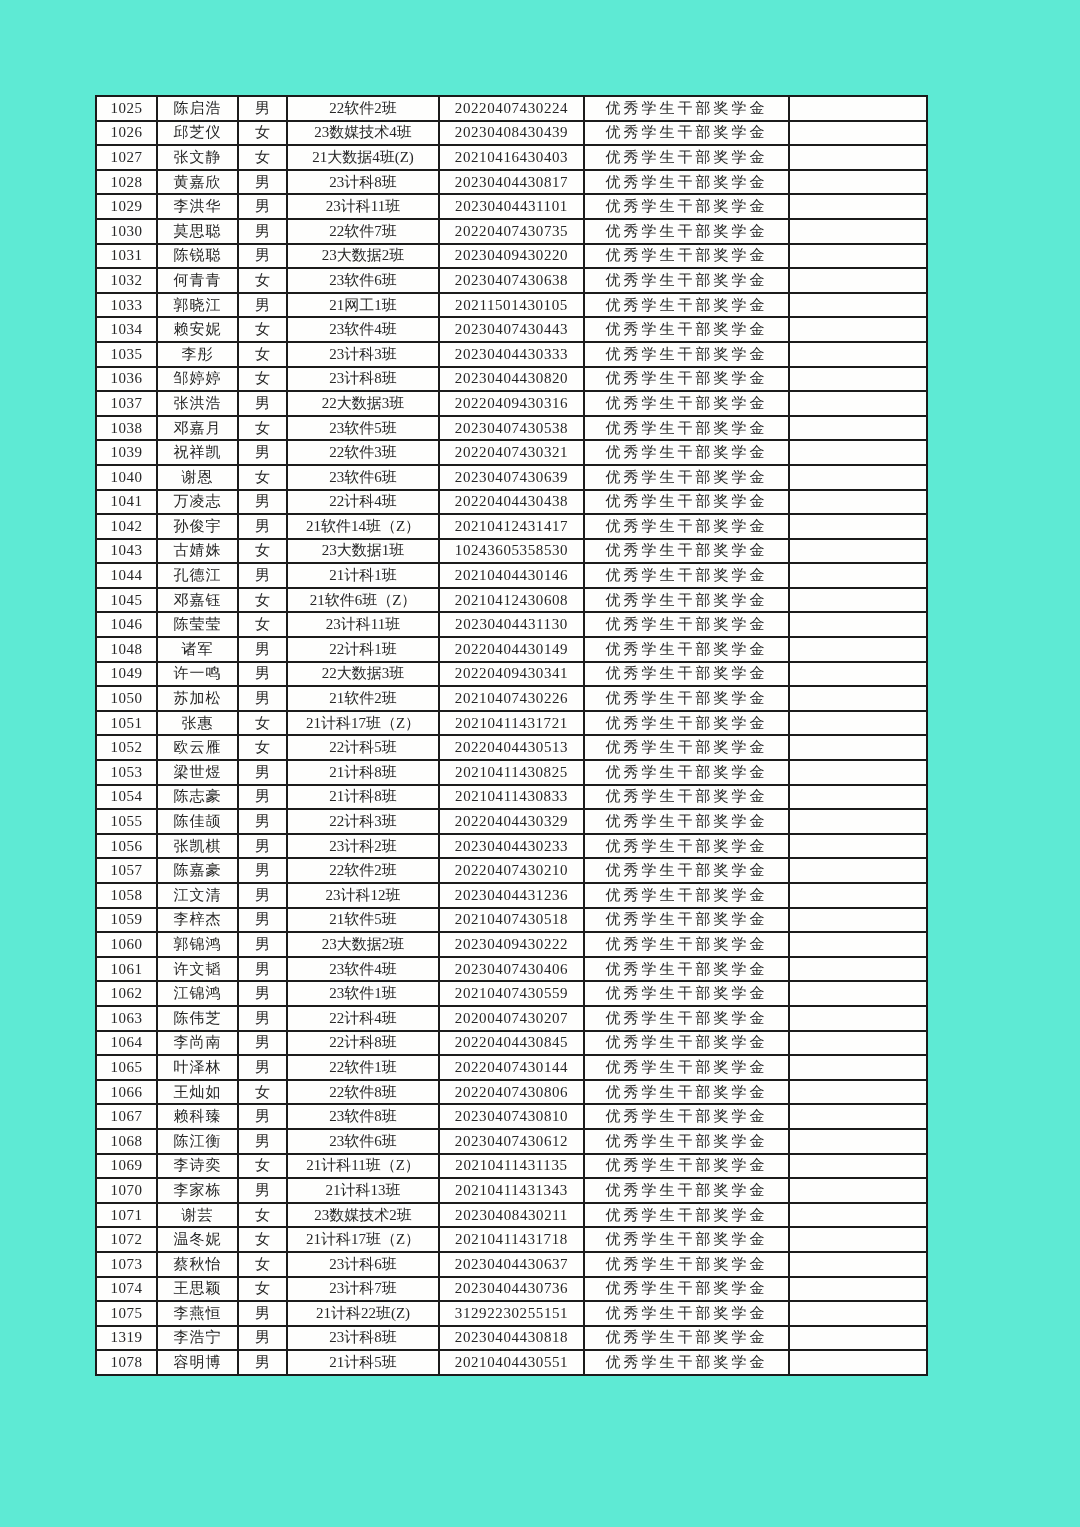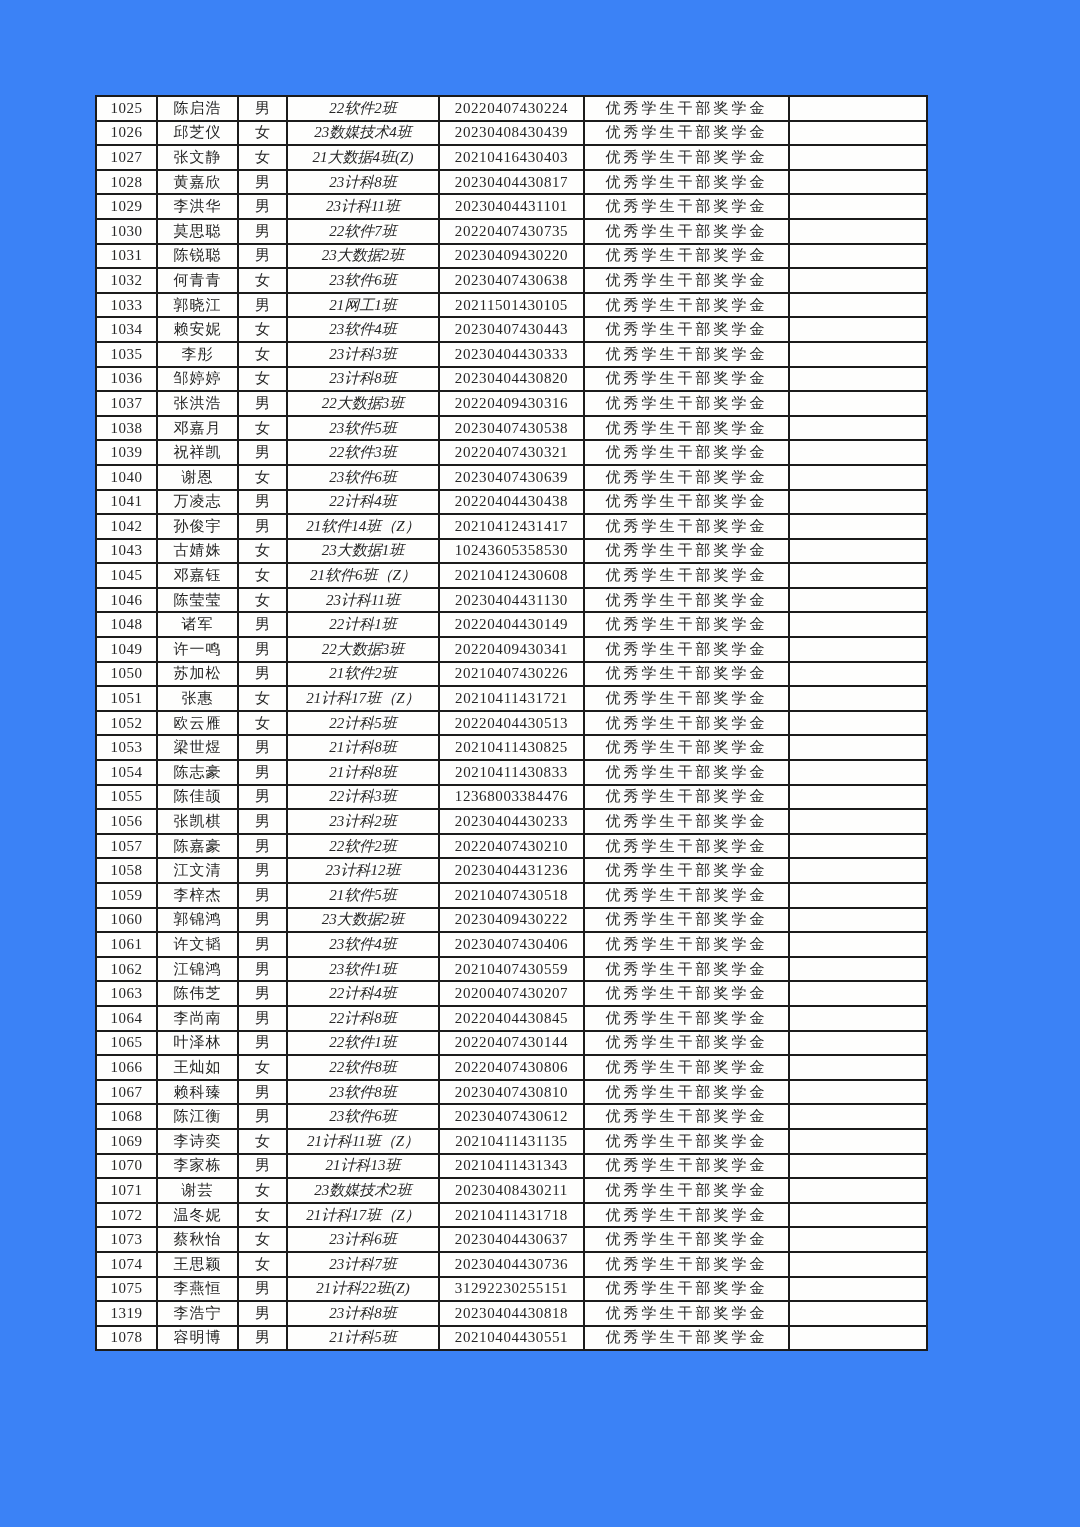--- a/index.html
+++ b/index.html
@@ -4,21 +4,21 @@
 <style>
   html, body {
     margin: 0;
     padding: 0;
     background: #ffffff;
   }
   .page {
     position: relative;
     width: 1080px;
     height: 1527px;
-    background: #3b82f6;
+    background: #5eead4;
     overflow: hidden;
     font-family: "Liberation Serif", "DejaVu Serif", serif;
   }
   table.roster {
     position: absolute;
     left: 95px;
     top: 95px;
     width: 831px;
     border-collapse: collapse;
     table-layout: fixed;
@@ -31,21 +31,21 @@
     text-align: center;
     vertical-align: middle;
     font-size: 15px;
     color: #262626;
     white-space: nowrap;
     overflow: hidden;
   }
   td.c-no { font-size: 15.5px; letter-spacing: 0.5px; }
   td.c-name { letter-spacing: 1px; margin-left: 8px; }
   td.c-gender { }
-  td.c-class { font-size: 14.5px; font-style: italic; }
+  td.c-class { font-size: 14.5px; }
   td.c-id { font-size: 15px; letter-spacing: 0.6px; }
   td.c-award { font-size: 15px; letter-spacing: 3px; }
   td.c-note { }
 </style>
 </head>
 <body>
 
 <div class="page">
   <table class="roster">
     <colgroup>
@@ -223,20 +223,29 @@
         <tr>
           <td class="c-no">1043</td>
           <td class="c-name">古婧姝</td>
           <td class="c-gender">女</td>
           <td class="c-class">23大数据1班</td>
           <td class="c-id">10243605358530</td>
           <td class="c-award">优秀学生干部奖学金</td>
           <td class="c-note"></td>
         </tr>
         <tr>
+          <td class="c-no">1044</td>
+          <td class="c-name">孔德江</td>
+          <td class="c-gender">男</td>
+          <td class="c-class">21计科1班</td>
+          <td class="c-id">20210404430146</td>
+          <td class="c-award">优秀学生干部奖学金</td>
+          <td class="c-note"></td>
+        </tr>
+        <tr>
           <td class="c-no">1045</td>
           <td class="c-name">邓嘉钰</td>
           <td class="c-gender">女</td>
           <td class="c-class">21软件6班（Z）</td>
           <td class="c-id">20210412430608</td>
           <td class="c-award">优秀学生干部奖学金</td>
           <td class="c-note"></td>
         </tr>
         <tr>
           <td class="c-no">1046</td>
@@ -308,21 +317,21 @@
           <td class="c-class">21计科8班</td>
           <td class="c-id">20210411430833</td>
           <td class="c-award">优秀学生干部奖学金</td>
           <td class="c-note"></td>
         </tr>
         <tr>
           <td class="c-no">1055</td>
           <td class="c-name">陈佳颉</td>
           <td class="c-gender">男</td>
           <td class="c-class">22计科3班</td>
-          <td class="c-id">12368003384476</td>
+          <td class="c-id">20220404430329</td>
           <td class="c-award">优秀学生干部奖学金</td>
           <td class="c-note"></td>
         </tr>
         <tr>
           <td class="c-no">1056</td>
           <td class="c-name">张凯棋</td>
           <td class="c-gender">男</td>
           <td class="c-class">23计科2班</td>
           <td class="c-id">20230404430233</td>
           <td class="c-award">优秀学生干部奖学金</td>

